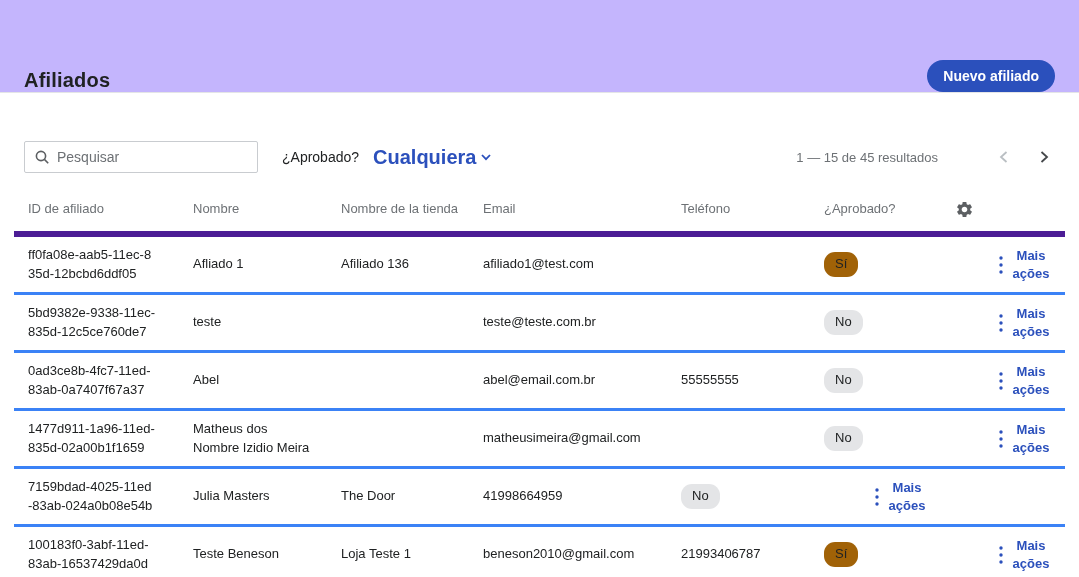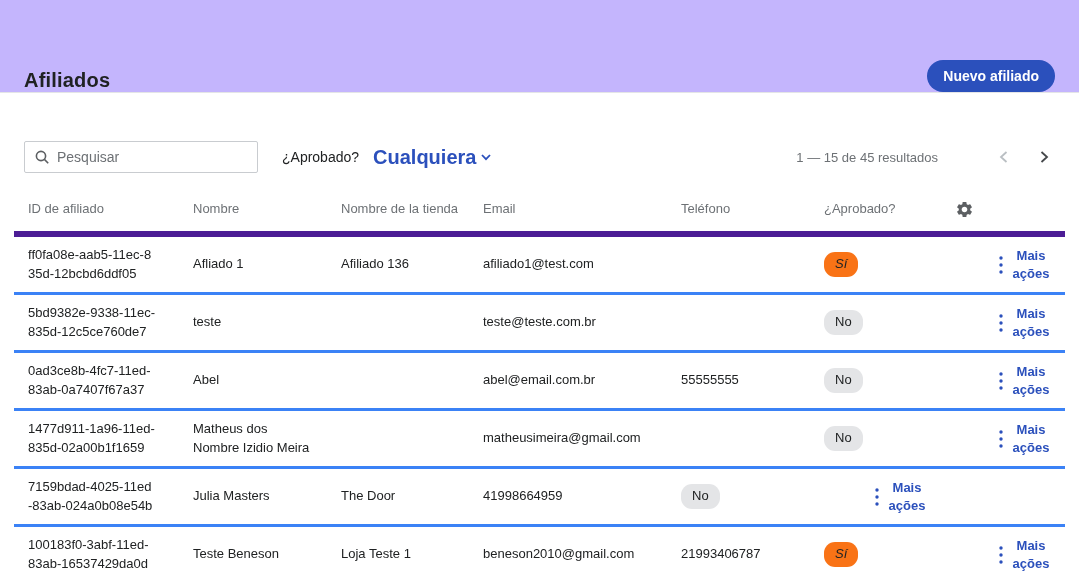--- a/index.html
+++ b/index.html
@@ -47,21 +47,21 @@
   .gear-btn { background:none; border:none; cursor:pointer; color:#5c5f62; padding:2px; }
   .gear-btn svg { width:19px; height:19px; display:block; }
 
   .tr { min-height:58px; border-bottom:3px solid #3b82f6; }
   .td { color:#202223; word-break:break-word; }
   .td-id { word-break:break-all; max-width:165px; }
 
   .badge { display:inline-block; background:#e4e5e7; border-radius:11px; padding:3px 11px;
     font-size:13px; color:#202223; }
   .badge:empty { display:none; }
-  .badge.success { background:#f97316;font-style:italic; }
+  .badge.success { background:#a16207; }
 
   .td-actions { display:flex; justify-content:flex-end; padding-right:12px; }
   .more-actions { display:flex; align-items:center; gap:6px; background:none; border:none;
     cursor:pointer; font-family:inherit; }
   .more-actions .kebab { width:4px; height:18px; color:#2b50bc; flex:none; }
   .more-actions .label { width:44px; text-align:center; font-size:13px; font-weight:600;
     color:#2b50bc; line-height:1.35; }
 </style>
 </head>
 <body>

